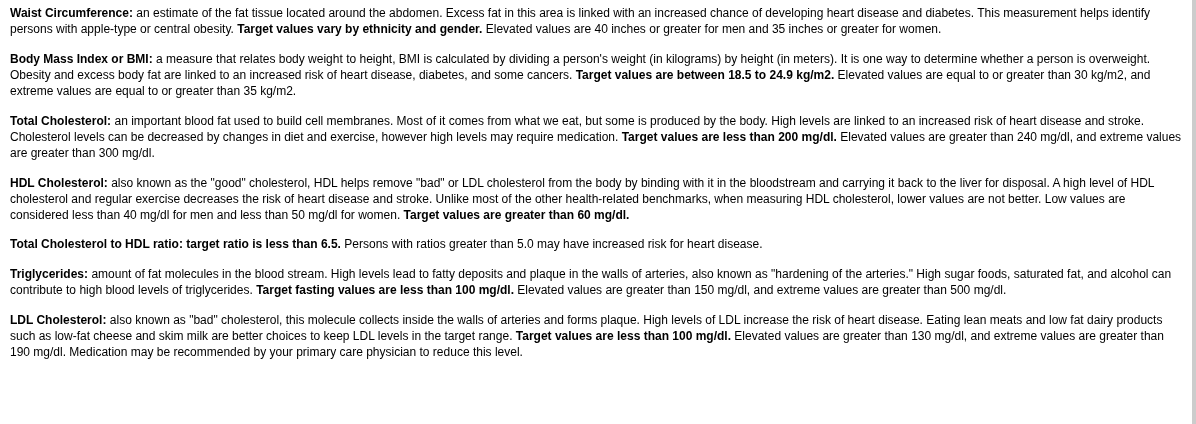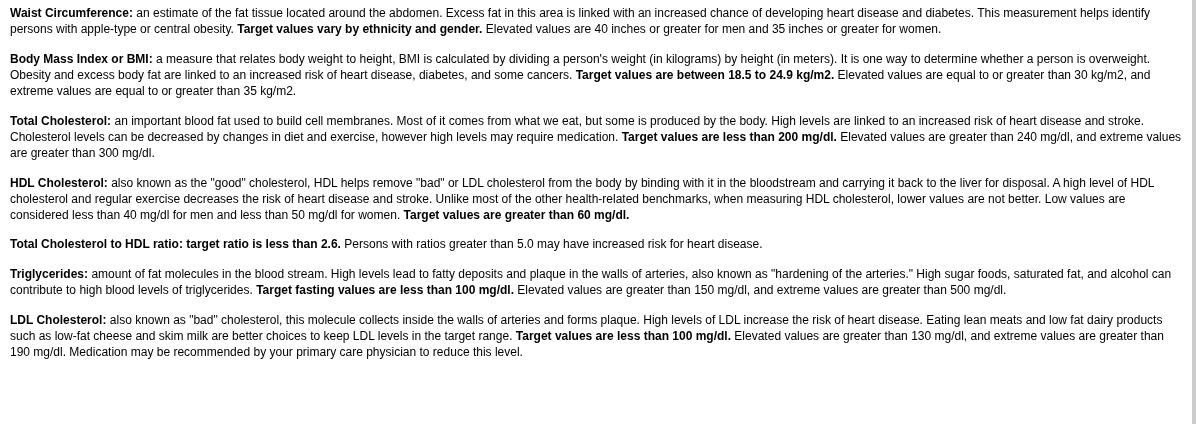--- a/index.html
+++ b/index.html
@@ -50,18 +50,18 @@
 </style>
 </head>
 <body>
 
 <div class="page">
   <div class="glossary" id="glossary">
       <p class="entry"><span class="term">Waist Circumference:</span><span class="body"> an estimate of the fat tissue located around the abdomen. Excess fat in this area is linked with an increased chance of developing heart disease and diabetes. This measurement helps identify persons with apple-type or central obesity. </span><span class="emph">Target values vary by ethnicity and gender.</span><span class="body"> Elevated values are 40 inches or greater for men and 35 inches or greater for women.</span></p>
       <p class="entry"><span class="term">Body Mass Index or BMI:</span><span class="body"> a measure that relates body weight to height, BMI is calculated by dividing a person's weight (in kilograms) by height (in meters). It is one way to determine whether a person is overweight. Obesity and excess body fat are linked to an increased risk of heart disease, diabetes, and some cancers. </span><span class="emph">Target values are between 18.5 to 24.9 kg/m2.</span><span class="body"> Elevated values are equal to or greater than 30 kg/m2, and extreme values are equal to or greater than 35 kg/m2.</span></p>
       <p class="entry"><span class="term">Total Cholesterol:</span><span class="body"> an important blood fat used to build cell membranes. Most of it comes from what we eat, but some is produced by the body. High levels are linked to an increased risk of heart disease and stroke. Cholesterol levels can be decreased by changes in diet and exercise, however high levels may require medication. </span><span class="emph">Target values are less than 200 mg/dl.</span><span class="body"> Elevated values are greater than 240 mg/dl, and extreme values are greater than 300 mg/dl.</span></p>
       <p class="entry"><span class="term">HDL Cholesterol:</span><span class="body"> also known as the "good" cholesterol, HDL helps remove "bad" or LDL cholesterol from the body by binding with it in the bloodstream and carrying it back to the liver for disposal. A high level of HDL cholesterol and regular exercise decreases the risk of heart disease and stroke. Unlike most of the other health-related benchmarks, when measuring HDL cholesterol, lower values are not better. Low values are considered less than 40 mg/dl for men and less than 50 mg/dl for women. </span><span class="emph">Target values are greater than 60 mg/dl.</span></p>
-      <p class="entry"><span class="term">Total Cholesterol to HDL ratio: target ratio is less than 2.6.</span><span class="body"> Persons with ratios greater than 5.0 may have increased risk for heart disease.</span></p>
+      <p class="entry"><span class="term">Total Cholesterol to HDL ratio: target ratio is less than 6.5.</span><span class="body"> Persons with ratios greater than 5.0 may have increased risk for heart disease.</span></p>
       <p class="entry"><span class="term">Triglycerides:</span><span class="body"> amount of fat molecules in the blood stream. High levels lead to fatty deposits and plaque in the walls of arteries, also known as "hardening of the arteries." High sugar foods, saturated fat, and alcohol can contribute to high blood levels of triglycerides. </span><span class="emph">Target fasting values are less than 100 mg/dl.</span><span class="body"> Elevated values are greater than 150 mg/dl, and extreme values are greater than 500 mg/dl.</span></p>
       <p class="entry"><span class="term">LDL Cholesterol:</span><span class="body"> also known as "bad" cholesterol, this molecule collects inside the walls of arteries and forms plaque. High levels of LDL increase the risk of heart disease. Eating lean meats and low fat dairy products such as low-fat cheese and skim milk are better choices to keep LDL levels in the target range. </span><span class="emph">Target values are less than 100 mg/dl.</span><span class="body"> Elevated values are greater than 130 mg/dl, and extreme values are greater than 190 mg/dl. Medication may be recommended by your primary care physician to reduce this level.</span></p>
     </div>
   <div class="right-rule"></div>
 </div>
 
 </body></html>

